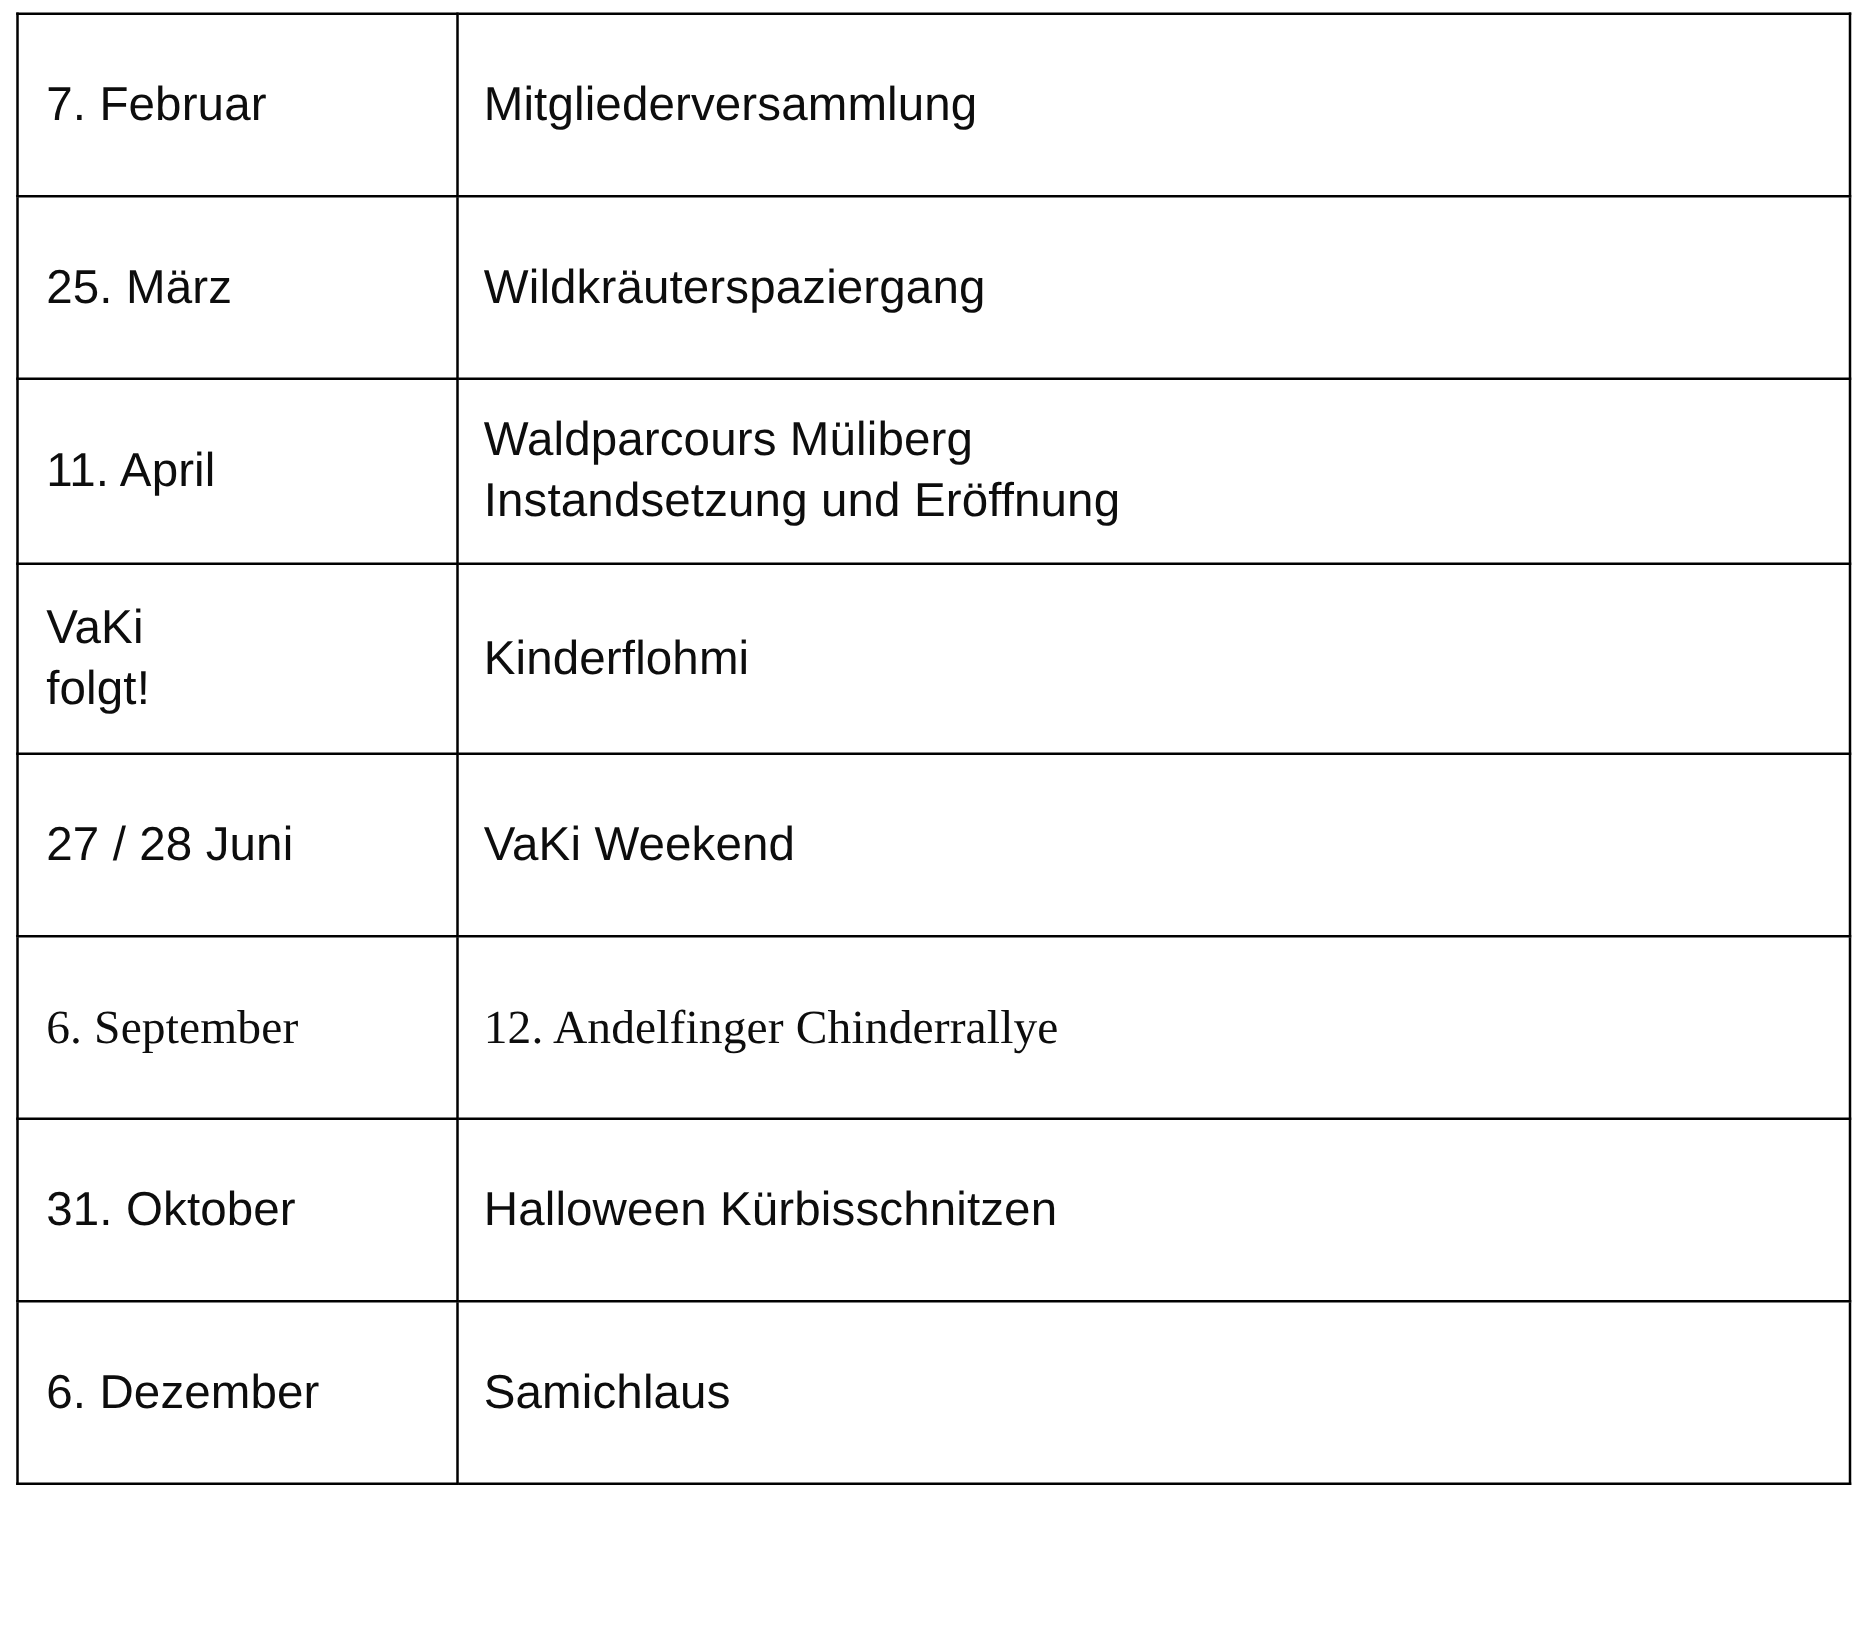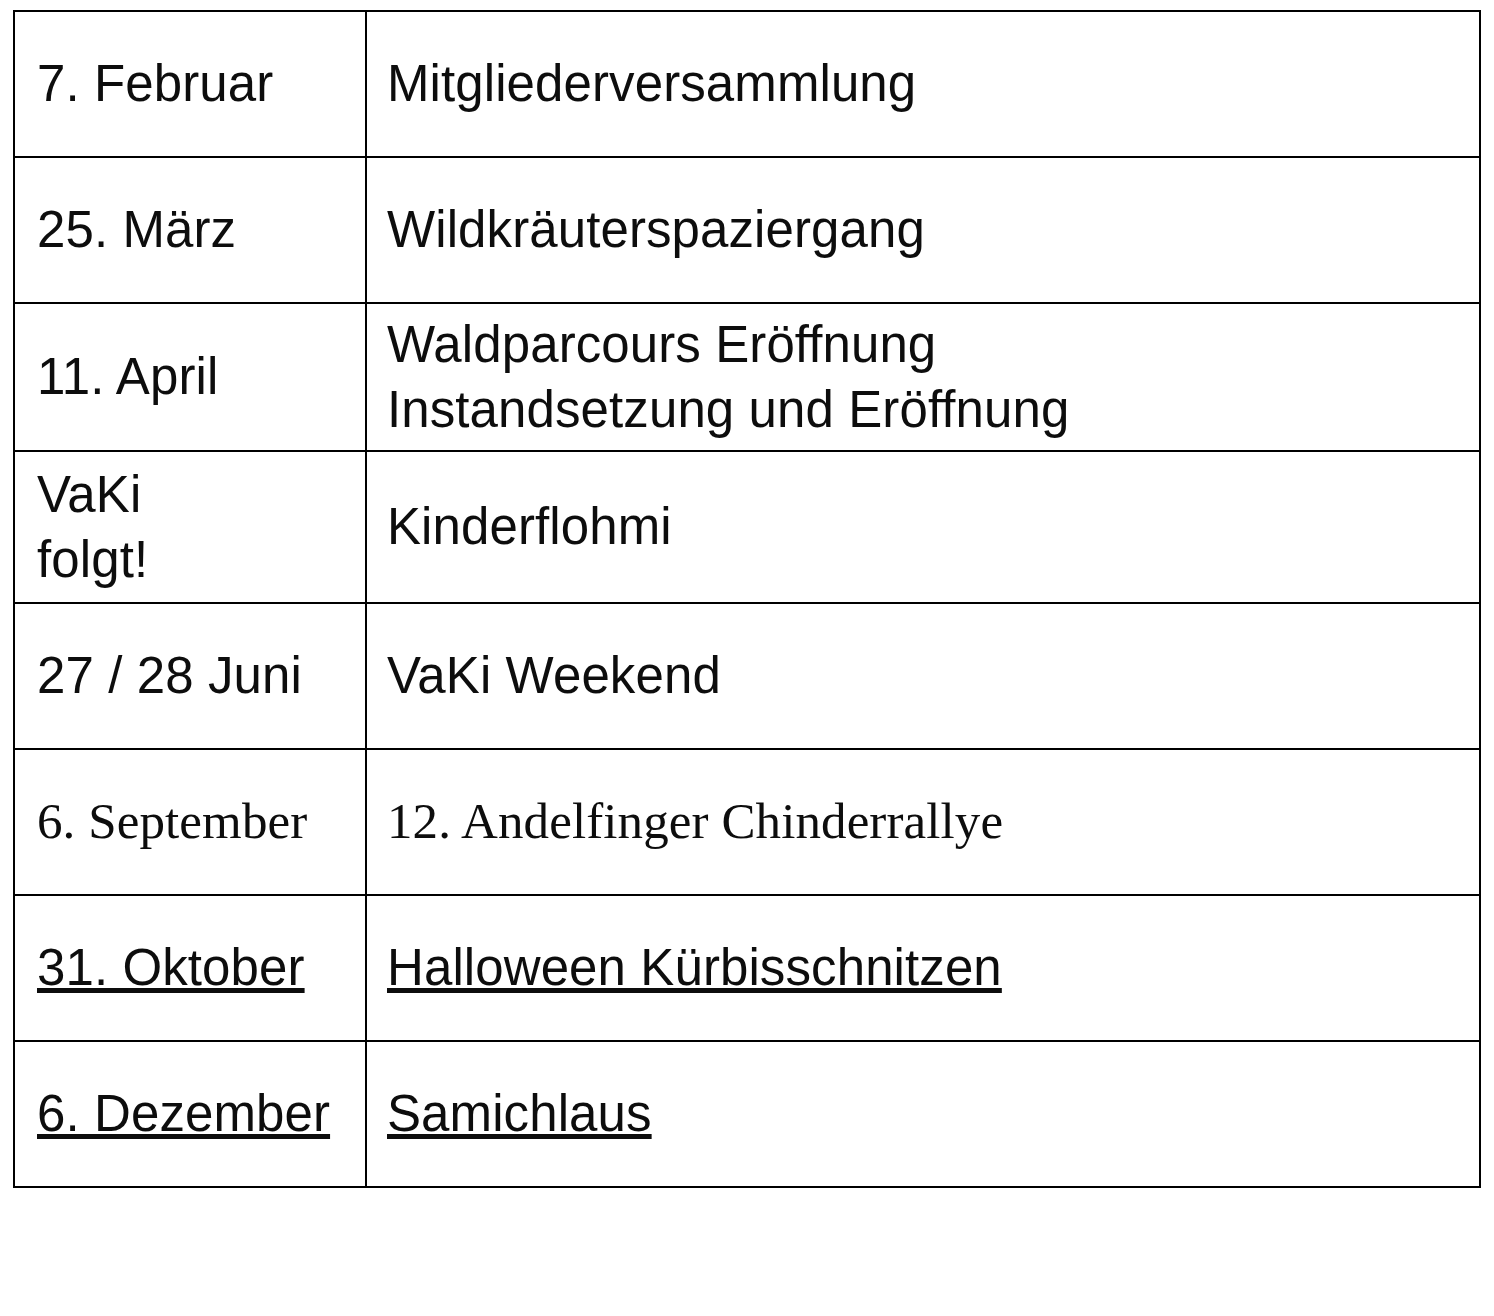--- a/index.html
+++ b/index.html
@@ -27,35 +27,35 @@
     top: 10px;
     width: 1466px;
     table-layout: fixed;
   }
   table.schedule col.c-date { width: 352px; }
   table.schedule col.c-event { width: 1114px; }
   table.schedule td {
     border: 2px solid #000000;
     vertical-align: middle;
     padding: 0 0 0 22px;
-    font-size: 51px;
+    font-size: 38px;
     line-height: 1.28;
     font-weight: 400;
     letter-spacing: 0.1px;
     color: #0d0d0d;
   }
   table.schedule td.event {
     padding-left: 20px;
   }
   table.schedule tr.r-h1 td { height: 144px; }
   table.schedule tr.r-h2 td { height: 144px; margin-left: 36px; }
   table.schedule tr.r-two td { height: 146px; }
   table.schedule tr.r-two2 td { height: 150px; }
   table.schedule tr.r-h3 td { height: 144px; font-family: Liberation Serif, serif; }
-  table.schedule tr.r-h4 td { height: 144px; text-decoration: underline; }
+  table.schedule tr.r-h4 td { height: 144px; }
   .line2 { display: block; }
 </style>
 </head>
 <body>
 
 <div class="page">
   <table class="schedule">
     <colgroup>
       <col class="c-date">
       <col class="c-event">
@@ -65,21 +65,21 @@
         <td class="date">7. Februar</td>
         <td class="event">Mitgliederversammlung</td>
       </tr>
       <tr class="r-h1">
         <td class="date">25. März</td>
         <td class="event">Wildkräuterspaziergang</td>
       </tr>
       <tr class="r-two">
         <td class="date">11. April</td>
         <td class="event">
-          <span class="line2">Waldparcours Eröffnung</span>
+          <span class="line2">Waldparcours Müliberg</span>
           <span class="line2">Instandsetzung und Eröffnung</span>
         </td>
       </tr>
       <tr class="r-two2">
         <td class="date">
           <span class="line2">VaKi</span>
           <span class="line2">folgt!</span>
         </td>
         <td class="event">Kinderflohmi</td>
       </tr>

